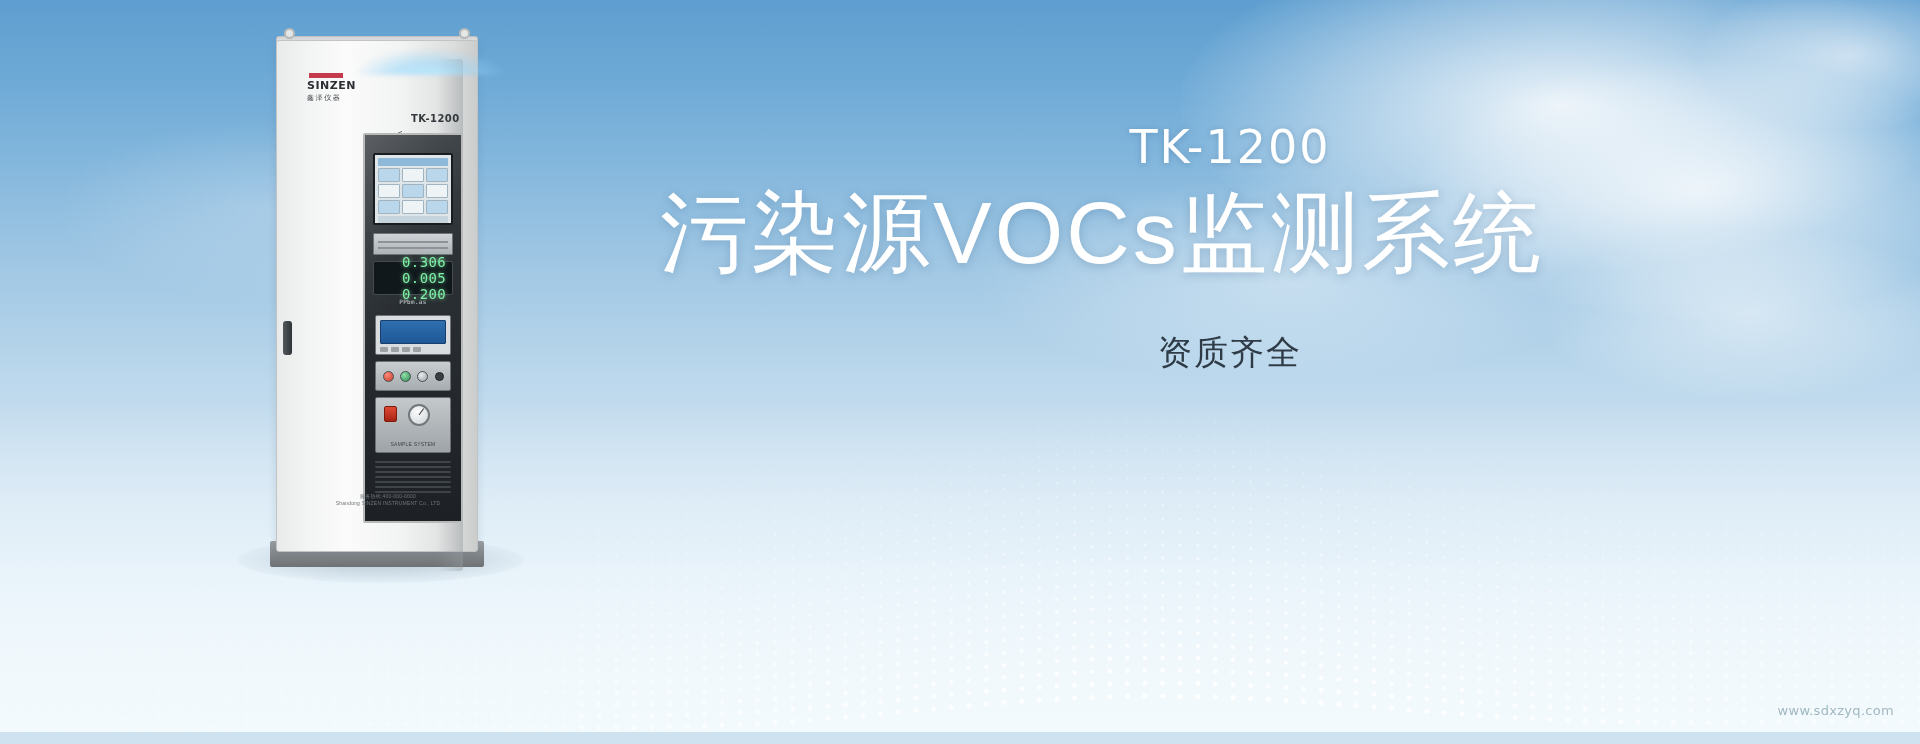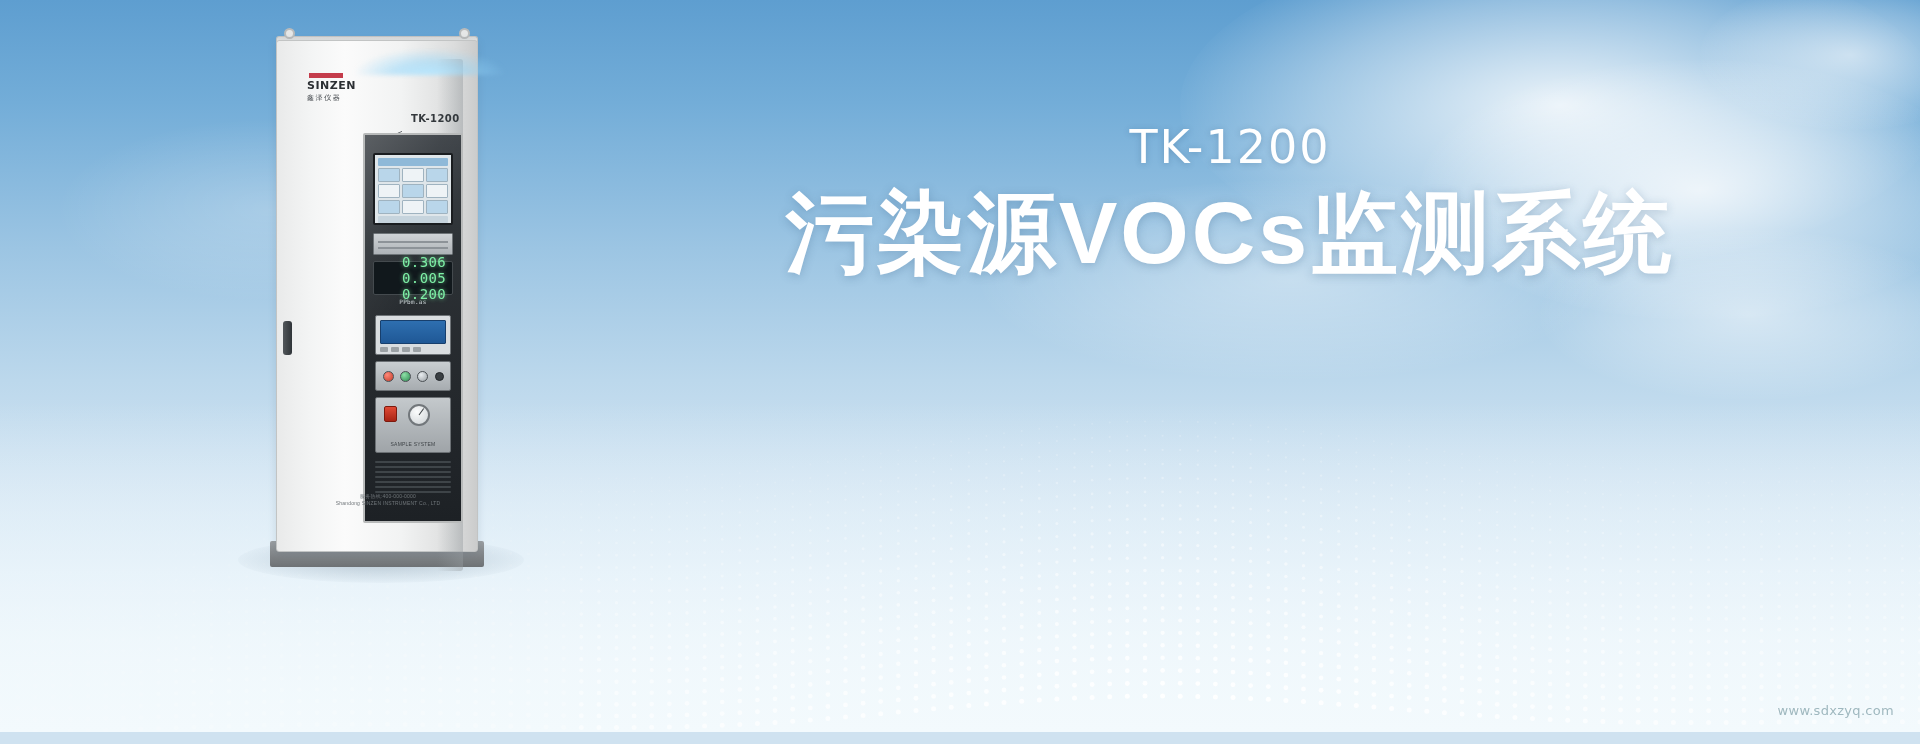--- a/index.html
+++ b/index.html
@@ -249,22 +249,22 @@
   .copy { position:absolute; left:660px; top:120px; width:1140px; }
 
   .model {
     font-family:"DejaVu Sans", sans-serif;
     font-size:46px; font-weight:400; color:#ffffff;
     letter-spacing:2px; text-align:center;
     text-shadow:0 1px 6px rgba(40,80,120,.28);
     margin-bottom:8px;
   }
   .headline {
-    font-size:88px; font-weight:700; color:#ffffff;
-    letter-spacing:3px; text-align:center; line-height:1.16;
+    font-size:88px; font-weight:400; color:#ffffff;
+    letter-spacing:3px; line-height:1.16;
     text-shadow:0 2px 10px rgba(40,80,120,.25);
   }
   .features {
     margin-top:46px;
     display:flex; justify-content:center; gap:72px;
     font-size:34px; color:#2f3b46; letter-spacing:2px;
   }
   .feature { white-space:nowrap; }
 
   
@@ -2789,17 +2789,18 @@
         <div>服务热线:400-000-0000</div>
         <div>Shandong SINZEN INSTRUMENT Co., LTD</div>
       </div>
     </div>
   </div>
 
   <div class="copy">
     <div class="model">TK-1200</div>
     <div class="headline">污染源VOCs监测系统</div>
     <div class="features">
+      <div class="feature">资质齐全</div>
     </div>
   </div>
 
   <div class="watermark">www.sdxzyq.com</div>
 </div>
 
 </body></html>

